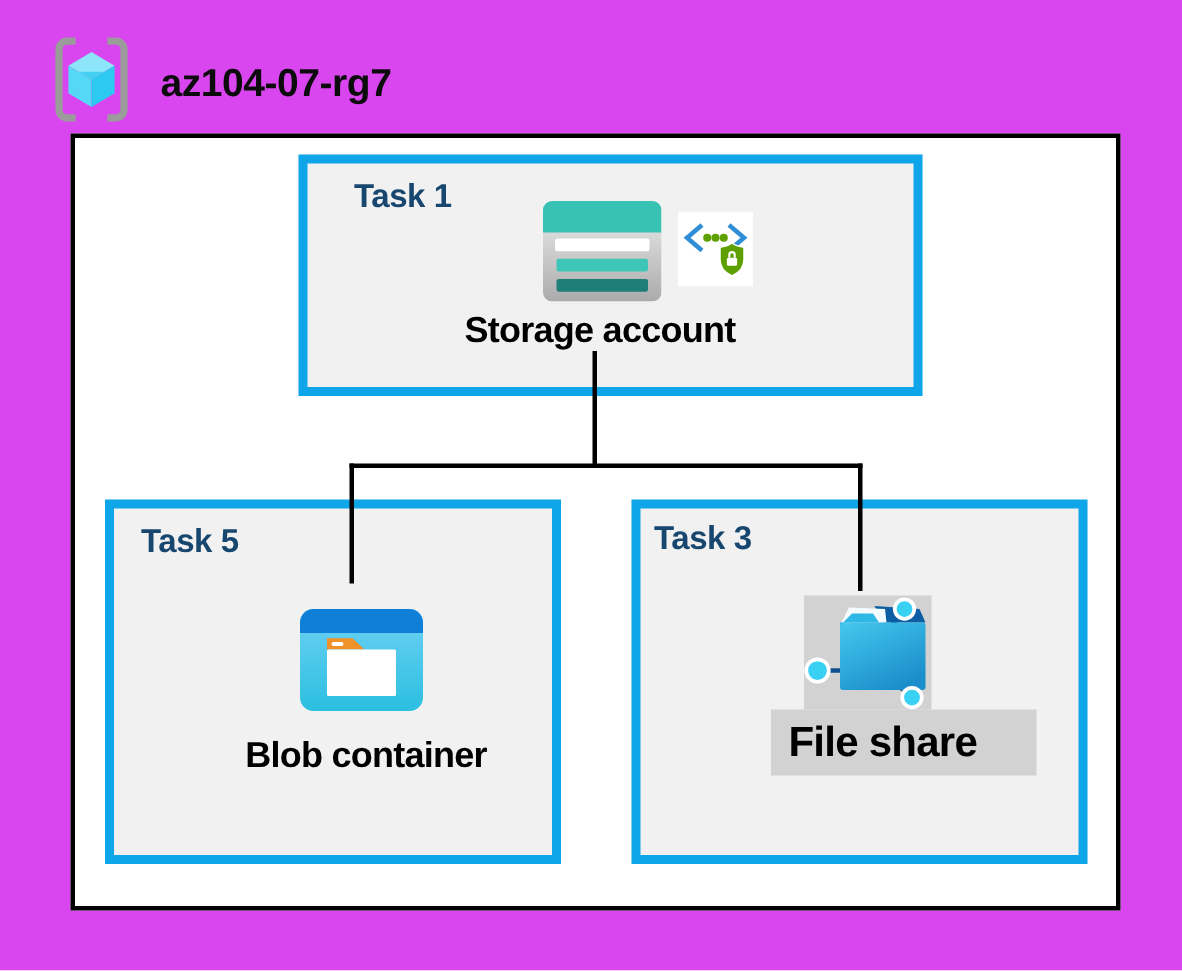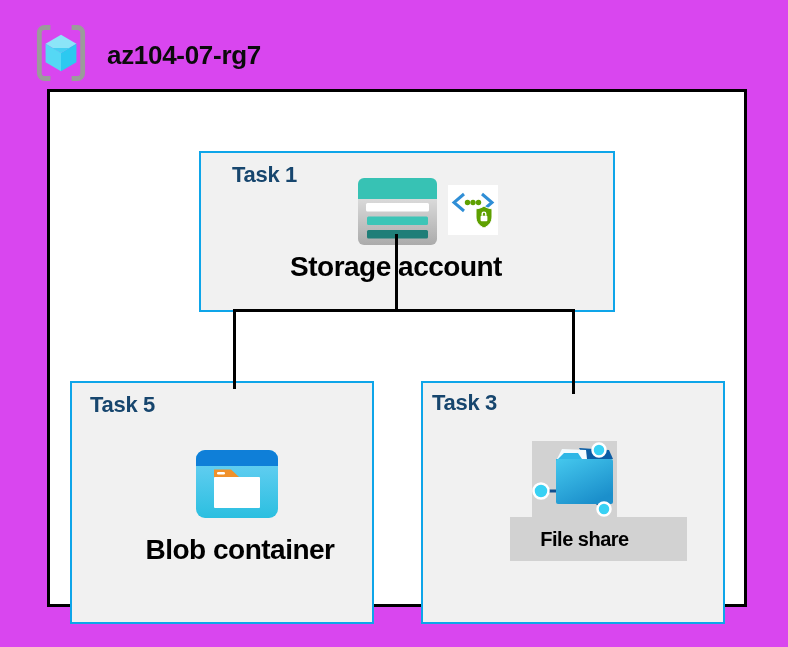--- a/index.html
+++ b/index.html
@@ -10,31 +10,31 @@
   .abs{position:absolute;}
   .rg-title{
     left:107px;top:40px;font-size:26px;font-weight:700;color:#0b0b0b;
     letter-spacing:-0.3px;white-space:nowrap;
   }
   .outer-box{
     left:47px;top:89px;width:700px;height:518px;
     border:3px solid #000;background:#fff;box-sizing:border-box;
   }
   .task-box{
-    border:2px solid #0ea5e9;background:#F1F1F1;box-sizing:border-box;position:absolute;margin-top:48px;
+    border:6px solid #0ea5e9;background:#F1F1F1;box-sizing:border-box;position:absolute;
   }
   .task1{left:199px;top:103px;width:416px;height:161px;}
   .task2{left:70px;top:333px;width:304px;height:243px;}
   .task3{left:421px;top:333px;width:304px;height:243px;}
   .task-label{
     position:absolute;font-size:22px;font-weight:700;color:#17466E;
     letter-spacing:-0.3px;white-space:nowrap;
   }
   .res-label{
-    position:absolute;font-size:28px;font-weight:700;color:#000;
+    position:absolute;font-size:24px;font-weight:700;color:#000;
     letter-spacing:-0.5px;text-align:center;white-space:nowrap;
   }
   .connector{position:absolute;background:#000;z-index:5;}
   .gray-square{position:absolute;left:109px;top:58px;width:85px;height:76px;background:#D2D2D2;}
   .label-band{
     position:absolute;left:87px;top:134px;width:177px;height:44px;background:#D2D2D2;
     line-height:44px;padding-right:28px;box-sizing:border-box;
   }
   svg{display:block;}
 </style>
@@ -111,21 +111,21 @@
         <rect x="21" y="22" width="8" height="2.6" rx="1.3" fill="#FFFFFF"></rect>
         <rect x="18" y="27" width="46" height="31" rx="1" fill="#FFFFFF"></rect>
       </svg>
     </div>
     <div class="res-label" style="left:18px;top:151px;width:300px;">Blob container</div>
   </div>
 
   <div class="task-box task3">
     <div class="task-label" style="left:9px;top:7px;">Task 3</div>
     <div class="gray-square"></div>
-    <div class="label-band res-label" style="font-size:20px;">File share</div>
+    <div class="label-band res-label" style="font-size:28px;">File share</div>
     <div class="abs" style="left:106px;top:53px;z-index:3;">
       <svg width="92" height="84" viewBox="0 0 92 84">
         <defs>
           <linearGradient id="fsg" x1="0" y1="0" x2="0.6" y2="1">
             <stop offset="0" stop-color="#45C8EE"></stop>
               <stop offset="1" stop-color="#1B8FCB"></stop>
           </linearGradient>
         </defs>
         <line x1="13" y1="55" x2="32" y2="55" stroke="#11508F" stroke-width="3"></line>
         <line x1="70" y1="16" x2="58" y2="28" stroke="#11508F" stroke-width="3"></line>

